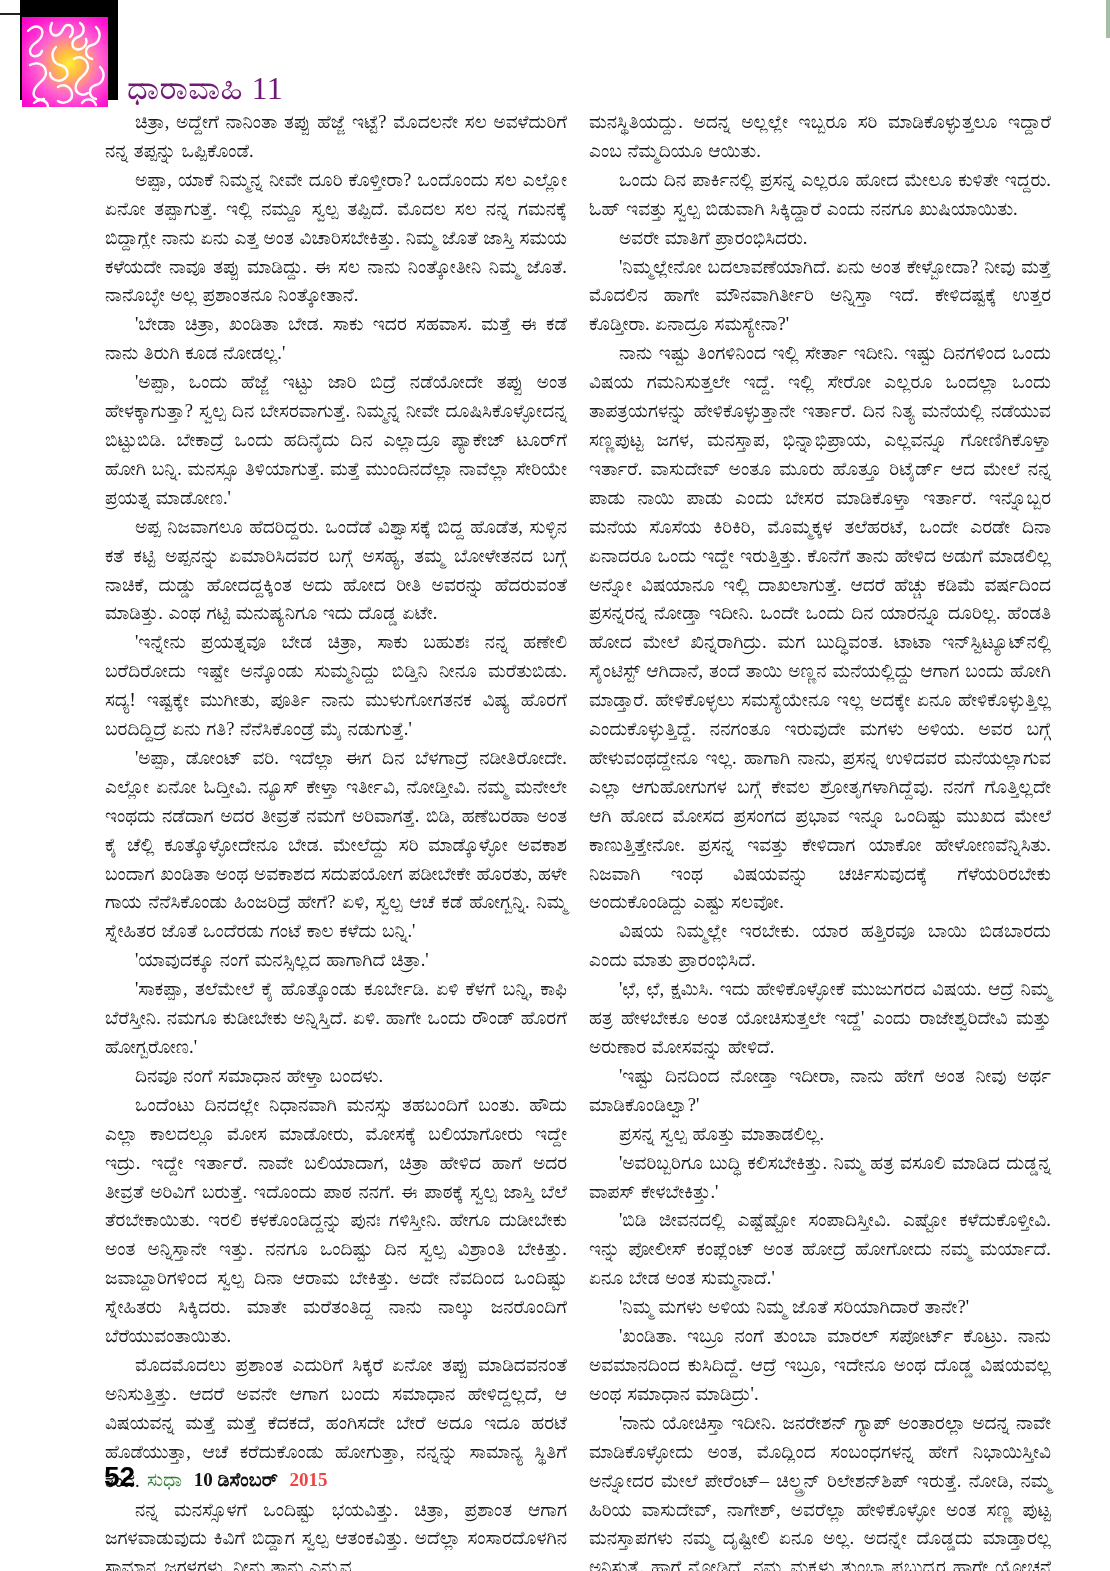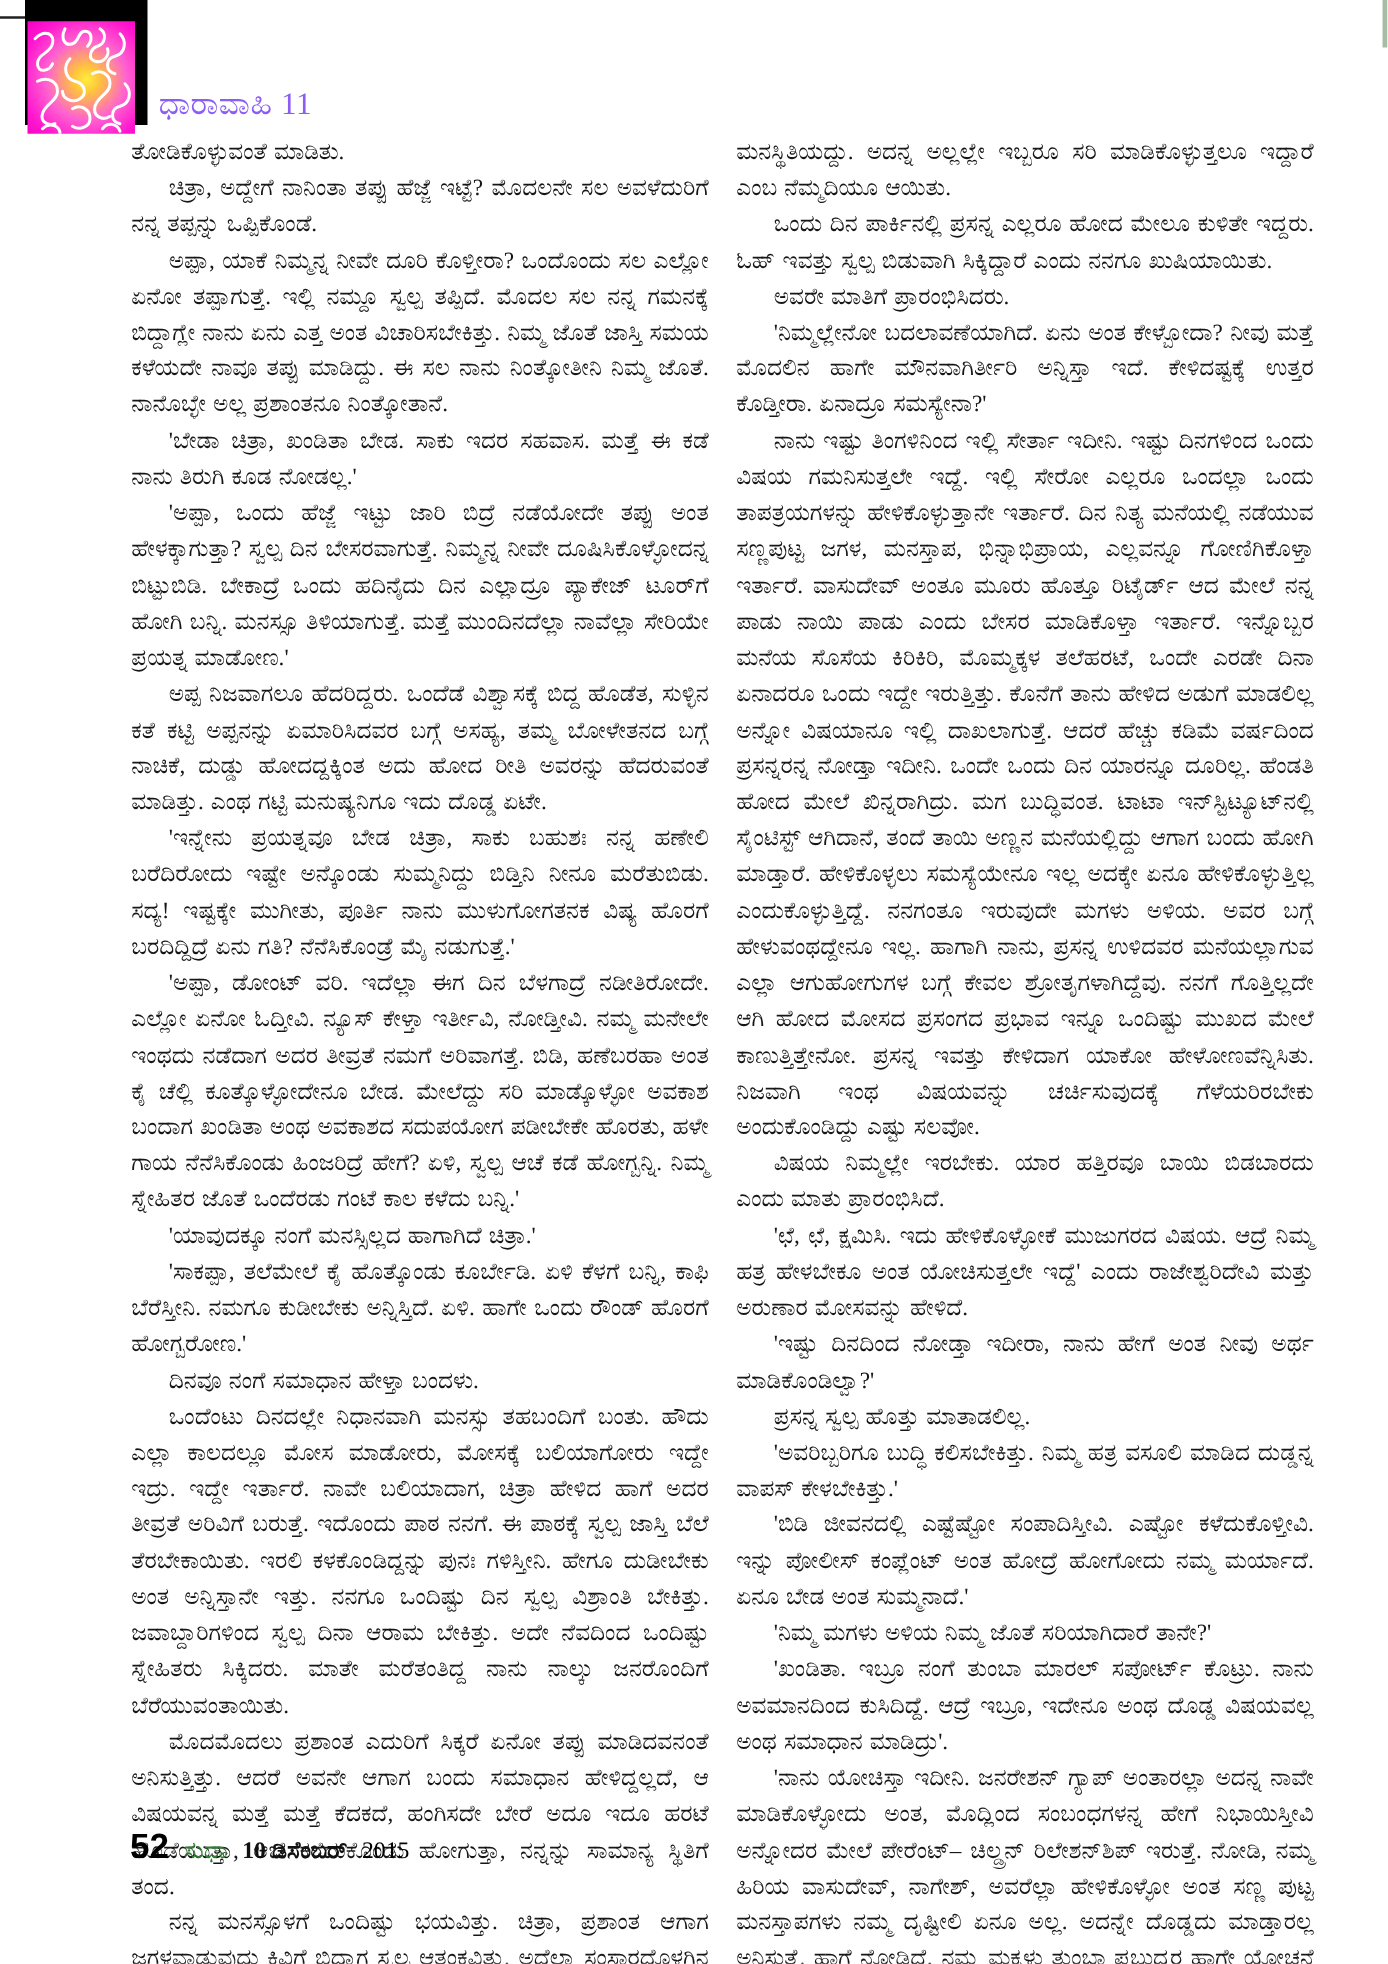--- a/index.html
+++ b/index.html
@@ -12,38 +12,38 @@
   .corner-rule{position:absolute;left:0;top:13px;width:20px;height:2px;background:#222;}
   
   .logo-black{position:absolute;left:20px;top:0;width:98px;height:100px;background:#000;}
   .logo-art{position:absolute;left:22px;top:17px;width:86px;height:90px;
     background:radial-gradient(circle at 55% 52%, #ffee3c 0%, #ffc33c 16%, #ff63d0 48%, #ff17cf 78%, #f400c6 100%);}
   .logo-art svg{position:absolute;left:0;top:0;width:100%;height:100%;}
   
   .edge-sliver{position:absolute;right:0;top:0;width:4px;height:38px;background:#8fae8f;opacity:.8;}
   
   .section-label{
-    position:absolute;left:127px;top:70px;font-size:25px;letter-spacing:.5px;
-    font-family:"Liberation Serif","DejaVu Serif",serif;color:#8b5cf6;
+    position:absolute;left:127px;top:70px;font-size:32px;letter-spacing:.5px;
+    font-family:"Liberation Serif","DejaVu Serif",serif;color:#701a75;
   }
   
   .col{
     position:absolute;top:108px;width:462px;
     font-size:18.6px;line-height:28.9px;text-align:justify;
     color:#161616;word-spacing:1px;
   }
   .col-left{left:105px;}
   .col-right{left:589px;}
   .col p{margin:0;padding:0;}
   
   .footer{position:absolute;left:104px;top:1461px;font-size:19px;white-space:nowrap;}
   .footer .pageno{font-family:"Liberation Sans","DejaVu Sans",sans-serif;font-weight:bold;font-size:28px;color:#000;}
   .footer .mag{font-weight:normal;margin-left:7px;}
   .footer .date{font-weight:bold;margin-left:7px;color:#111;}
-  .footer .year{margin-left:7px;font-weight:normal;color:#000000;}
+  .footer .year{margin-left:7px;font-weight:bold;color:#ef4444;}
 </style>
 </head>
 <body>
 
 <div class="corner-rule"></div>
 
 <div class="logo-black"></div>
 <div class="logo-art">
   <svg viewBox="0 0 86 90">
     <g fill="none" stroke="#ffffff" stroke-width="2.4" stroke-linecap="round">
@@ -60,21 +60,20 @@
       <path d="M60,86 C64,80 72,82 74,88"></path>
     </g>
   </svg>
 </div>
 
 <div class="edge-sliver"></div>
 
 <div class="section-label">ಧಾರಾವಾಹಿ 11</div>
 
 <div class="col col-left" id="col-left">
-    <p style="text-indent: 0px;">ತೋಡಿಕೊಳ್ಳುವಂತೆ ಮಾಡಿತು.</p>
     <p style="text-indent: 30px;">ಚಿತ್ರಾ, ಅದ್ದೇಗೆ ನಾನಿಂತಾ ತಪ್ಪು ಹೆಜ್ಜೆ ಇಟ್ಟೆ? ಮೊದಲನೇ ಸಲ ಅವಳೆದುರಿಗೆ ನನ್ನ ತಪ್ಪನ್ನು ಒಪ್ಪಿಕೊಂಡೆ.</p>
     <p style="text-indent: 30px;">ಅಪ್ಪಾ, ಯಾಕೆ ನಿಮ್ಮನ್ನ ನೀವೇ ದೂರಿ ಕೊಳ್ತೀರಾ? ಒಂದೊಂದು ಸಲ ಎಲ್ಲೋ ಏನೋ ತಪ್ಪಾಗುತ್ತೆ. ಇಲ್ಲಿ ನಮ್ದೂ ಸ್ವಲ್ಪ ತಪ್ಪಿದೆ. ಮೊದಲ ಸಲ ನನ್ನ ಗಮನಕ್ಕೆ ಬಿದ್ದಾಗ್ಲೇ ನಾನು ಏನು ಎತ್ತ ಅಂತ ವಿಚಾರಿಸಬೇಕಿತ್ತು. ನಿಮ್ಮ ಜೊತೆ ಜಾಸ್ತಿ ಸಮಯ ಕಳೆಯದೇ ನಾವೂ ತಪ್ಪು ಮಾಡಿದ್ದು. ಈ ಸಲ ನಾನು ನಿಂತ್ಕೋತೀನಿ ನಿಮ್ಮ ಜೊತೆ. ನಾನೊಬ್ಳೇ ಅಲ್ಲ ಪ್ರಶಾಂತನೂ ನಿಂತ್ಕೋತಾನೆ.</p>
     <p style="text-indent: 30px;">'ಬೇಡಾ ಚಿತ್ರಾ, ಖಂಡಿತಾ ಬೇಡ. ಸಾಕು ಇದರ ಸಹವಾಸ. ಮತ್ತೆ ಈ ಕಡೆ ನಾನು ತಿರುಗಿ ಕೂಡ ನೋಡಲ್ಲ.'</p>
     <p style="text-indent: 30px;">'ಅಪ್ಪಾ, ಒಂದು ಹೆಜ್ಜೆ ಇಟ್ಟು ಜಾರಿ ಬಿದ್ರೆ ನಡೆಯೋದೇ ತಪ್ಪು ಅಂತ ಹೇಳಕ್ಕಾಗುತ್ತಾ? ಸ್ವಲ್ಪ ದಿನ ಬೇಸರವಾಗುತ್ತೆ. ನಿಮ್ಮನ್ನ ನೀವೇ ದೂಷಿಸಿಕೊಳ್ಳೋದನ್ನ ಬಿಟ್ಟುಬಿಡಿ. ಬೇಕಾದ್ರೆ ಒಂದು ಹದಿನೈದು ದಿನ ಎಲ್ಲಾದ್ರೂ ಪ್ಯಾಕೇಜ್ ಟೂರ್‌ಗೆ ಹೋಗಿ ಬನ್ನಿ. ಮನಸ್ಸೂ ತಿಳಿಯಾಗುತ್ತೆ. ಮತ್ತೆ ಮುಂದಿನದೆಲ್ಲಾ ನಾವೆಲ್ಲಾ ಸೇರಿಯೇ ಪ್ರಯತ್ನ ಮಾಡೋಣ.'</p>
     <p style="text-indent: 30px;">ಅಪ್ಪ ನಿಜವಾಗಲೂ ಹೆದರಿದ್ದರು. ಒಂದೆಡೆ ವಿಶ್ವಾಸಕ್ಕೆ ಬಿದ್ದ ಹೊಡೆತ, ಸುಳ್ಳಿನ ಕತೆ ಕಟ್ಟಿ ಅಪ್ಪನನ್ನು ಏಮಾರಿಸಿದವರ ಬಗ್ಗೆ ಅಸಹ್ಯ, ತಮ್ಮ ಬೋಳೇತನದ ಬಗ್ಗೆ ನಾಚಿಕೆ, ದುಡ್ಡು ಹೋದದ್ದಕ್ಕಿಂತ ಅದು ಹೋದ ರೀತಿ ಅವರನ್ನು ಹೆದರುವಂತೆ ಮಾಡಿತ್ತು. ಎಂಥ ಗಟ್ಟಿ ಮನುಷ್ಯನಿಗೂ ಇದು ದೊಡ್ಡ ಏಟೇ.</p>
     <p style="text-indent: 30px;">'ಇನ್ನೇನು ಪ್ರಯತ್ನವೂ ಬೇಡ ಚಿತ್ರಾ, ಸಾಕು ಬಹುಶಃ ನನ್ನ ಹಣೇಲಿ ಬರೆದಿರೋದು ಇಷ್ಟೇ ಅನ್ಕೊಂಡು ಸುಮ್ಮನಿದ್ದು ಬಿಡ್ತಿನಿ ನೀನೂ ಮರೆತುಬಿಡು. ಸದ್ಯ! ಇಷ್ಟಕ್ಕೇ ಮುಗೀತು, ಪೂರ್ತಿ ನಾನು ಮುಳುಗೋಗತನಕ ವಿಷ್ಯ ಹೊರಗೆ ಬರದಿದ್ದಿದ್ರೆ ಏನು ಗತಿ? ನೆನೆಸಿಕೊಂಡ್ರೆ ಮೈ ನಡುಗುತ್ತೆ.'</p>
     <p style="text-indent: 30px;">'ಅಪ್ಪಾ, ಡೋಂಟ್ ವರಿ. ಇದೆಲ್ಲಾ ಈಗ ದಿನ ಬೆಳಗಾದ್ರೆ ನಡೀತಿರೋದೇ. ಎಲ್ಲೋ ಏನೋ ಓದ್ತೀವಿ. ನ್ಯೂಸ್ ಕೇಳ್ತಾ ಇರ್ತೀವಿ, ನೋಡ್ತೀವಿ. ನಮ್ಮ ಮನೇಲೇ ಇಂಥದು ನಡೆದಾಗ ಅದರ ತೀವ್ರತೆ ನಮಗೆ ಅರಿವಾಗತ್ತೆ. ಬಿಡಿ, ಹಣೆಬರಹಾ ಅಂತ ಕೈ ಚೆಲ್ಲಿ ಕೂತ್ಕೊಳ್ಳೋದೇನೂ ಬೇಡ. ಮೇಲೆದ್ದು ಸರಿ ಮಾಡ್ಕೊಳ್ಳೋ ಅವಕಾಶ ಬಂದಾಗ ಖಂಡಿತಾ ಅಂಥ ಅವಕಾಶದ ಸದುಪಯೋಗ ಪಡೀಬೇಕೇ ಹೊರತು, ಹಳೇ ಗಾಯ ನೆನೆಸಿಕೊಂಡು ಹಿಂಜರಿದ್ರೆ ಹೇಗೆ? ಏಳಿ, ಸ್ವಲ್ಪ ಆಚೆ ಕಡೆ ಹೋಗ್ಬನ್ನಿ. ನಿಮ್ಮ ಸ್ನೇಹಿತರ ಜೊತೆ ಒಂದೆರಡು ಗಂಟೆ ಕಾಲ ಕಳೆದು ಬನ್ನಿ.'</p>
     <p style="text-indent: 30px;">'ಯಾವುದಕ್ಕೂ ನಂಗೆ ಮನಸ್ಸಿಲ್ಲದ ಹಾಗಾಗಿದೆ ಚಿತ್ರಾ.'</p>
     <p style="text-indent: 30px;">'ಸಾಕಪ್ಪಾ, ತಲೆಮೇಲೆ ಕೈ ಹೊತ್ಕೊಂಡು ಕೂರ್ಬೇಡಿ. ಏಳಿ ಕೆಳಗೆ ಬನ್ನಿ, ಕಾಫಿ ಬೆರೆಸ್ತೀನಿ. ನಮಗೂ ಕುಡೀಬೇಕು ಅನ್ನಿಸ್ತಿದೆ. ಏಳಿ. ಹಾಗೇ ಒಂದು ರೌಂಡ್ ಹೊರಗೆ ಹೋಗ್ಬರೋಣ.'</p>
     <p style="text-indent: 30px;">ದಿನವೂ ನಂಗೆ ಸಮಾಧಾನ ಹೇಳ್ತಾ ಬಂದಳು.</p>

